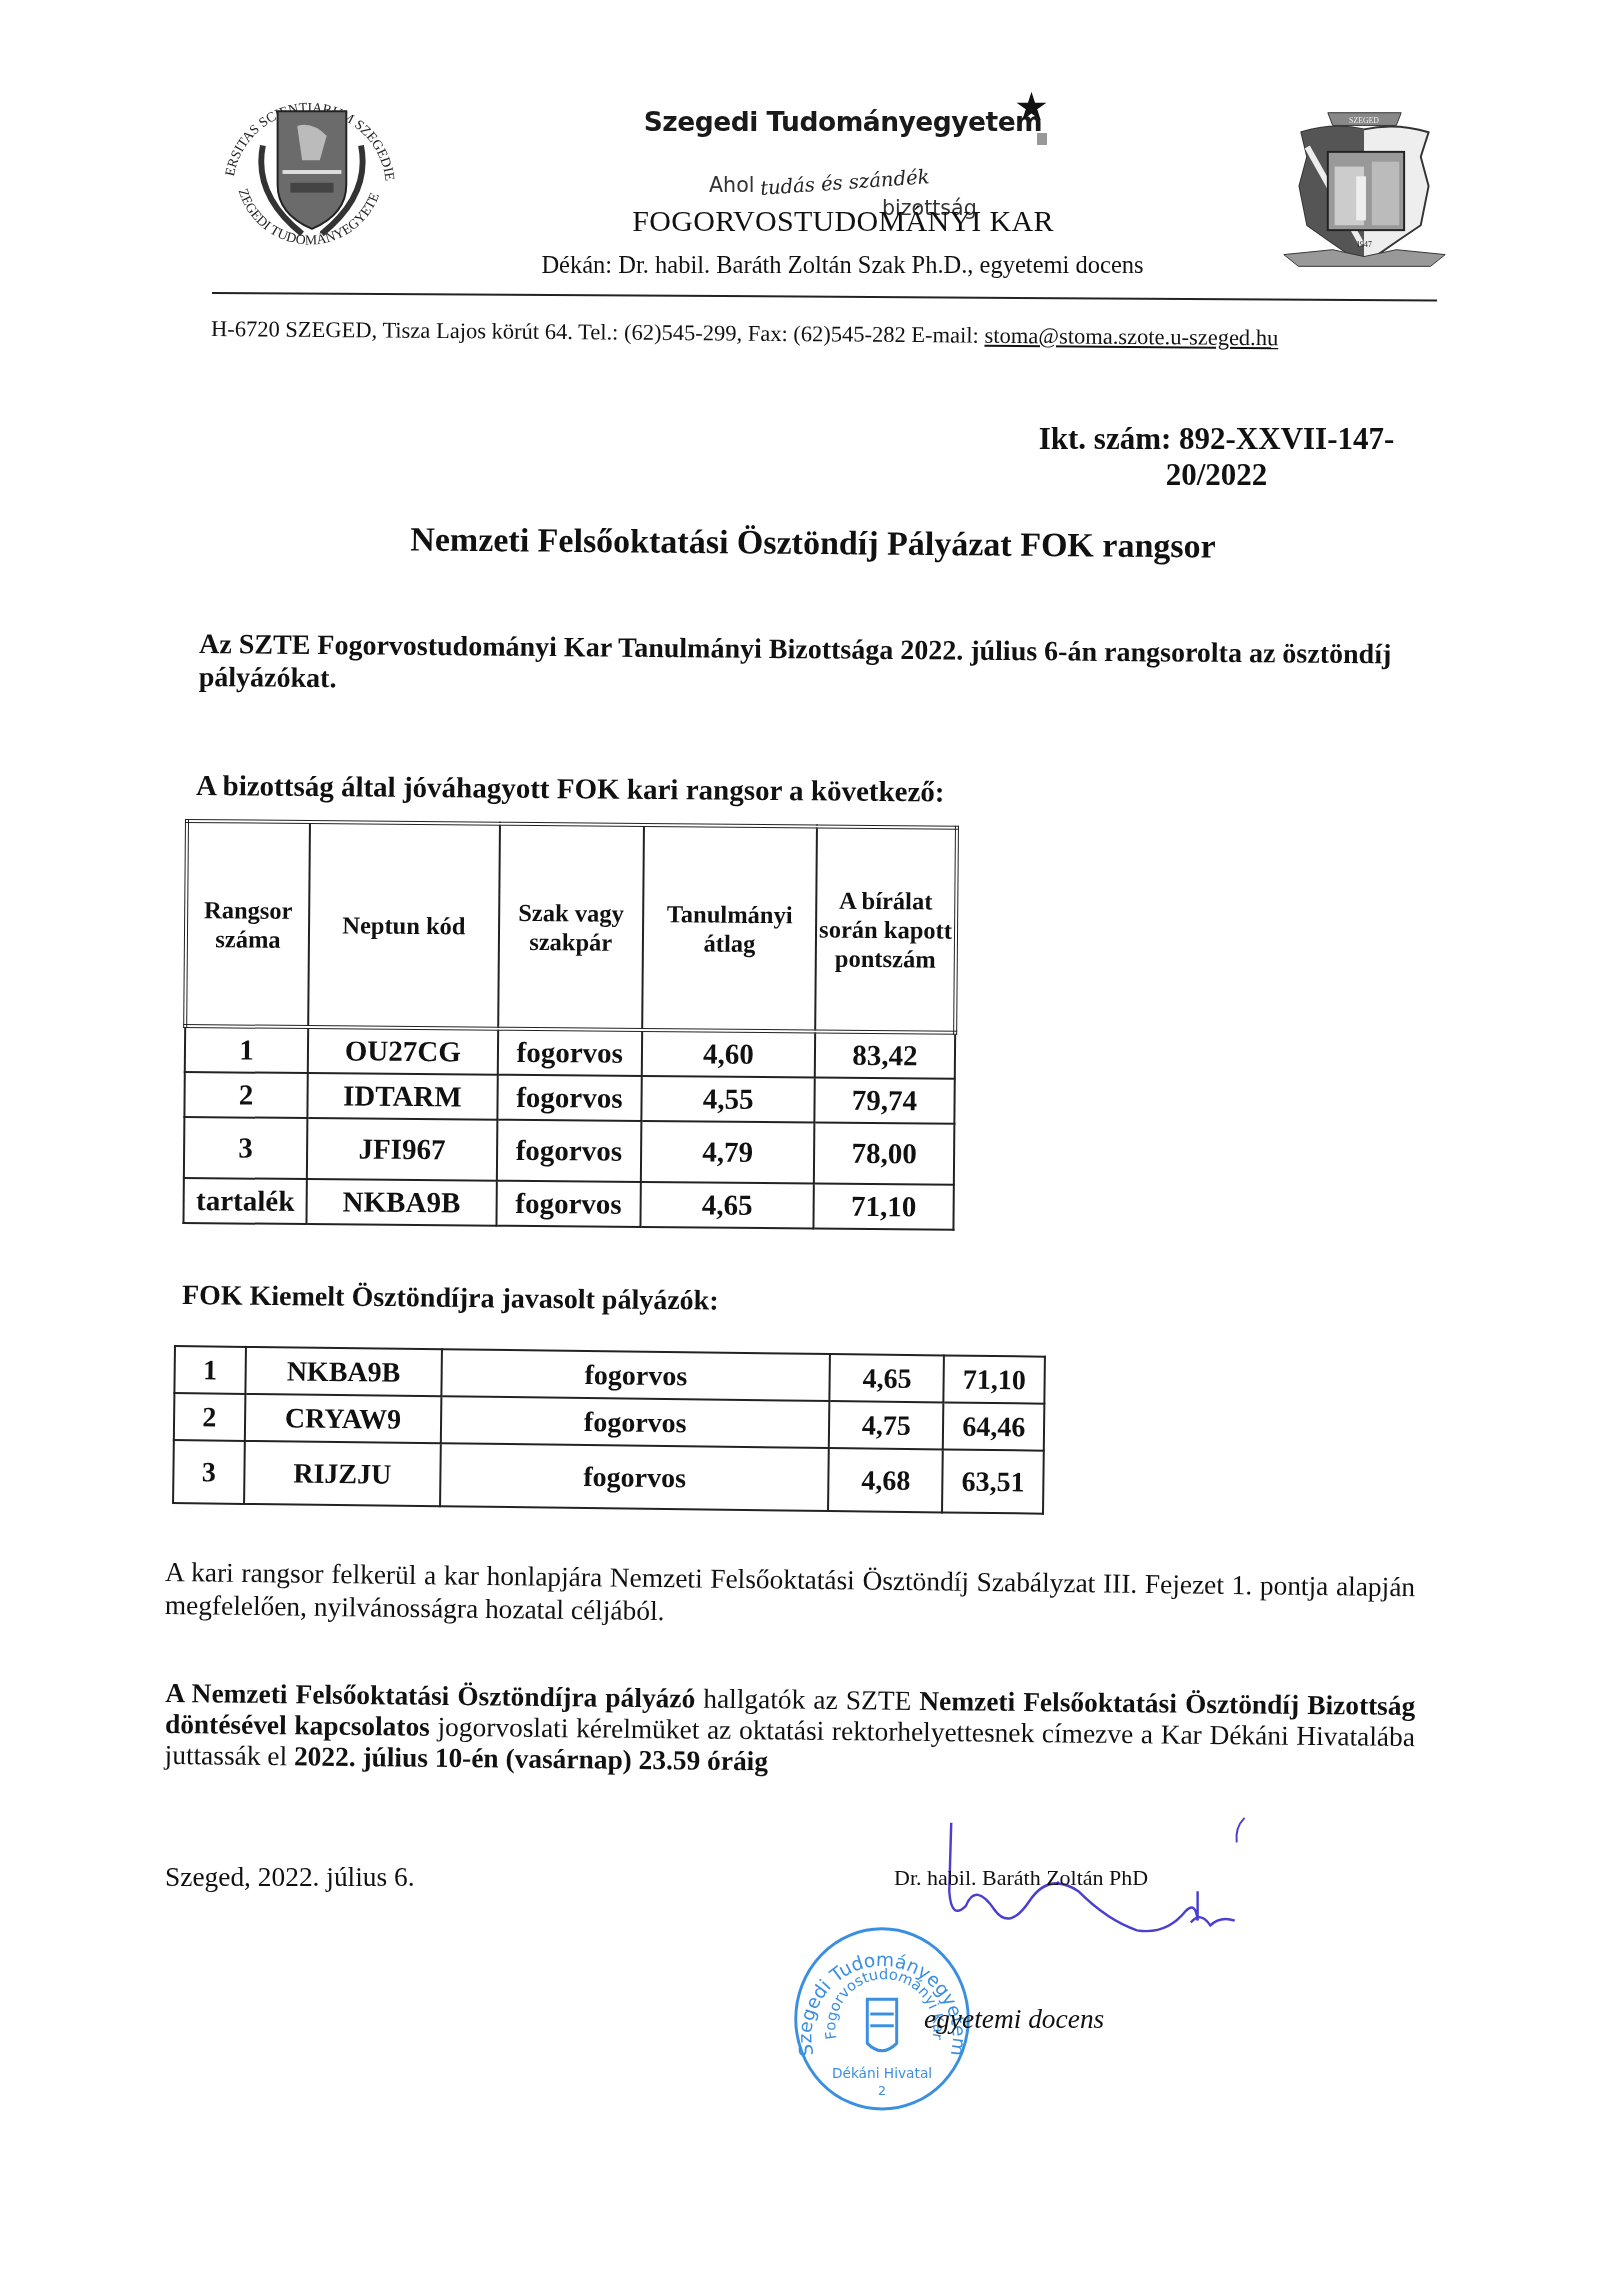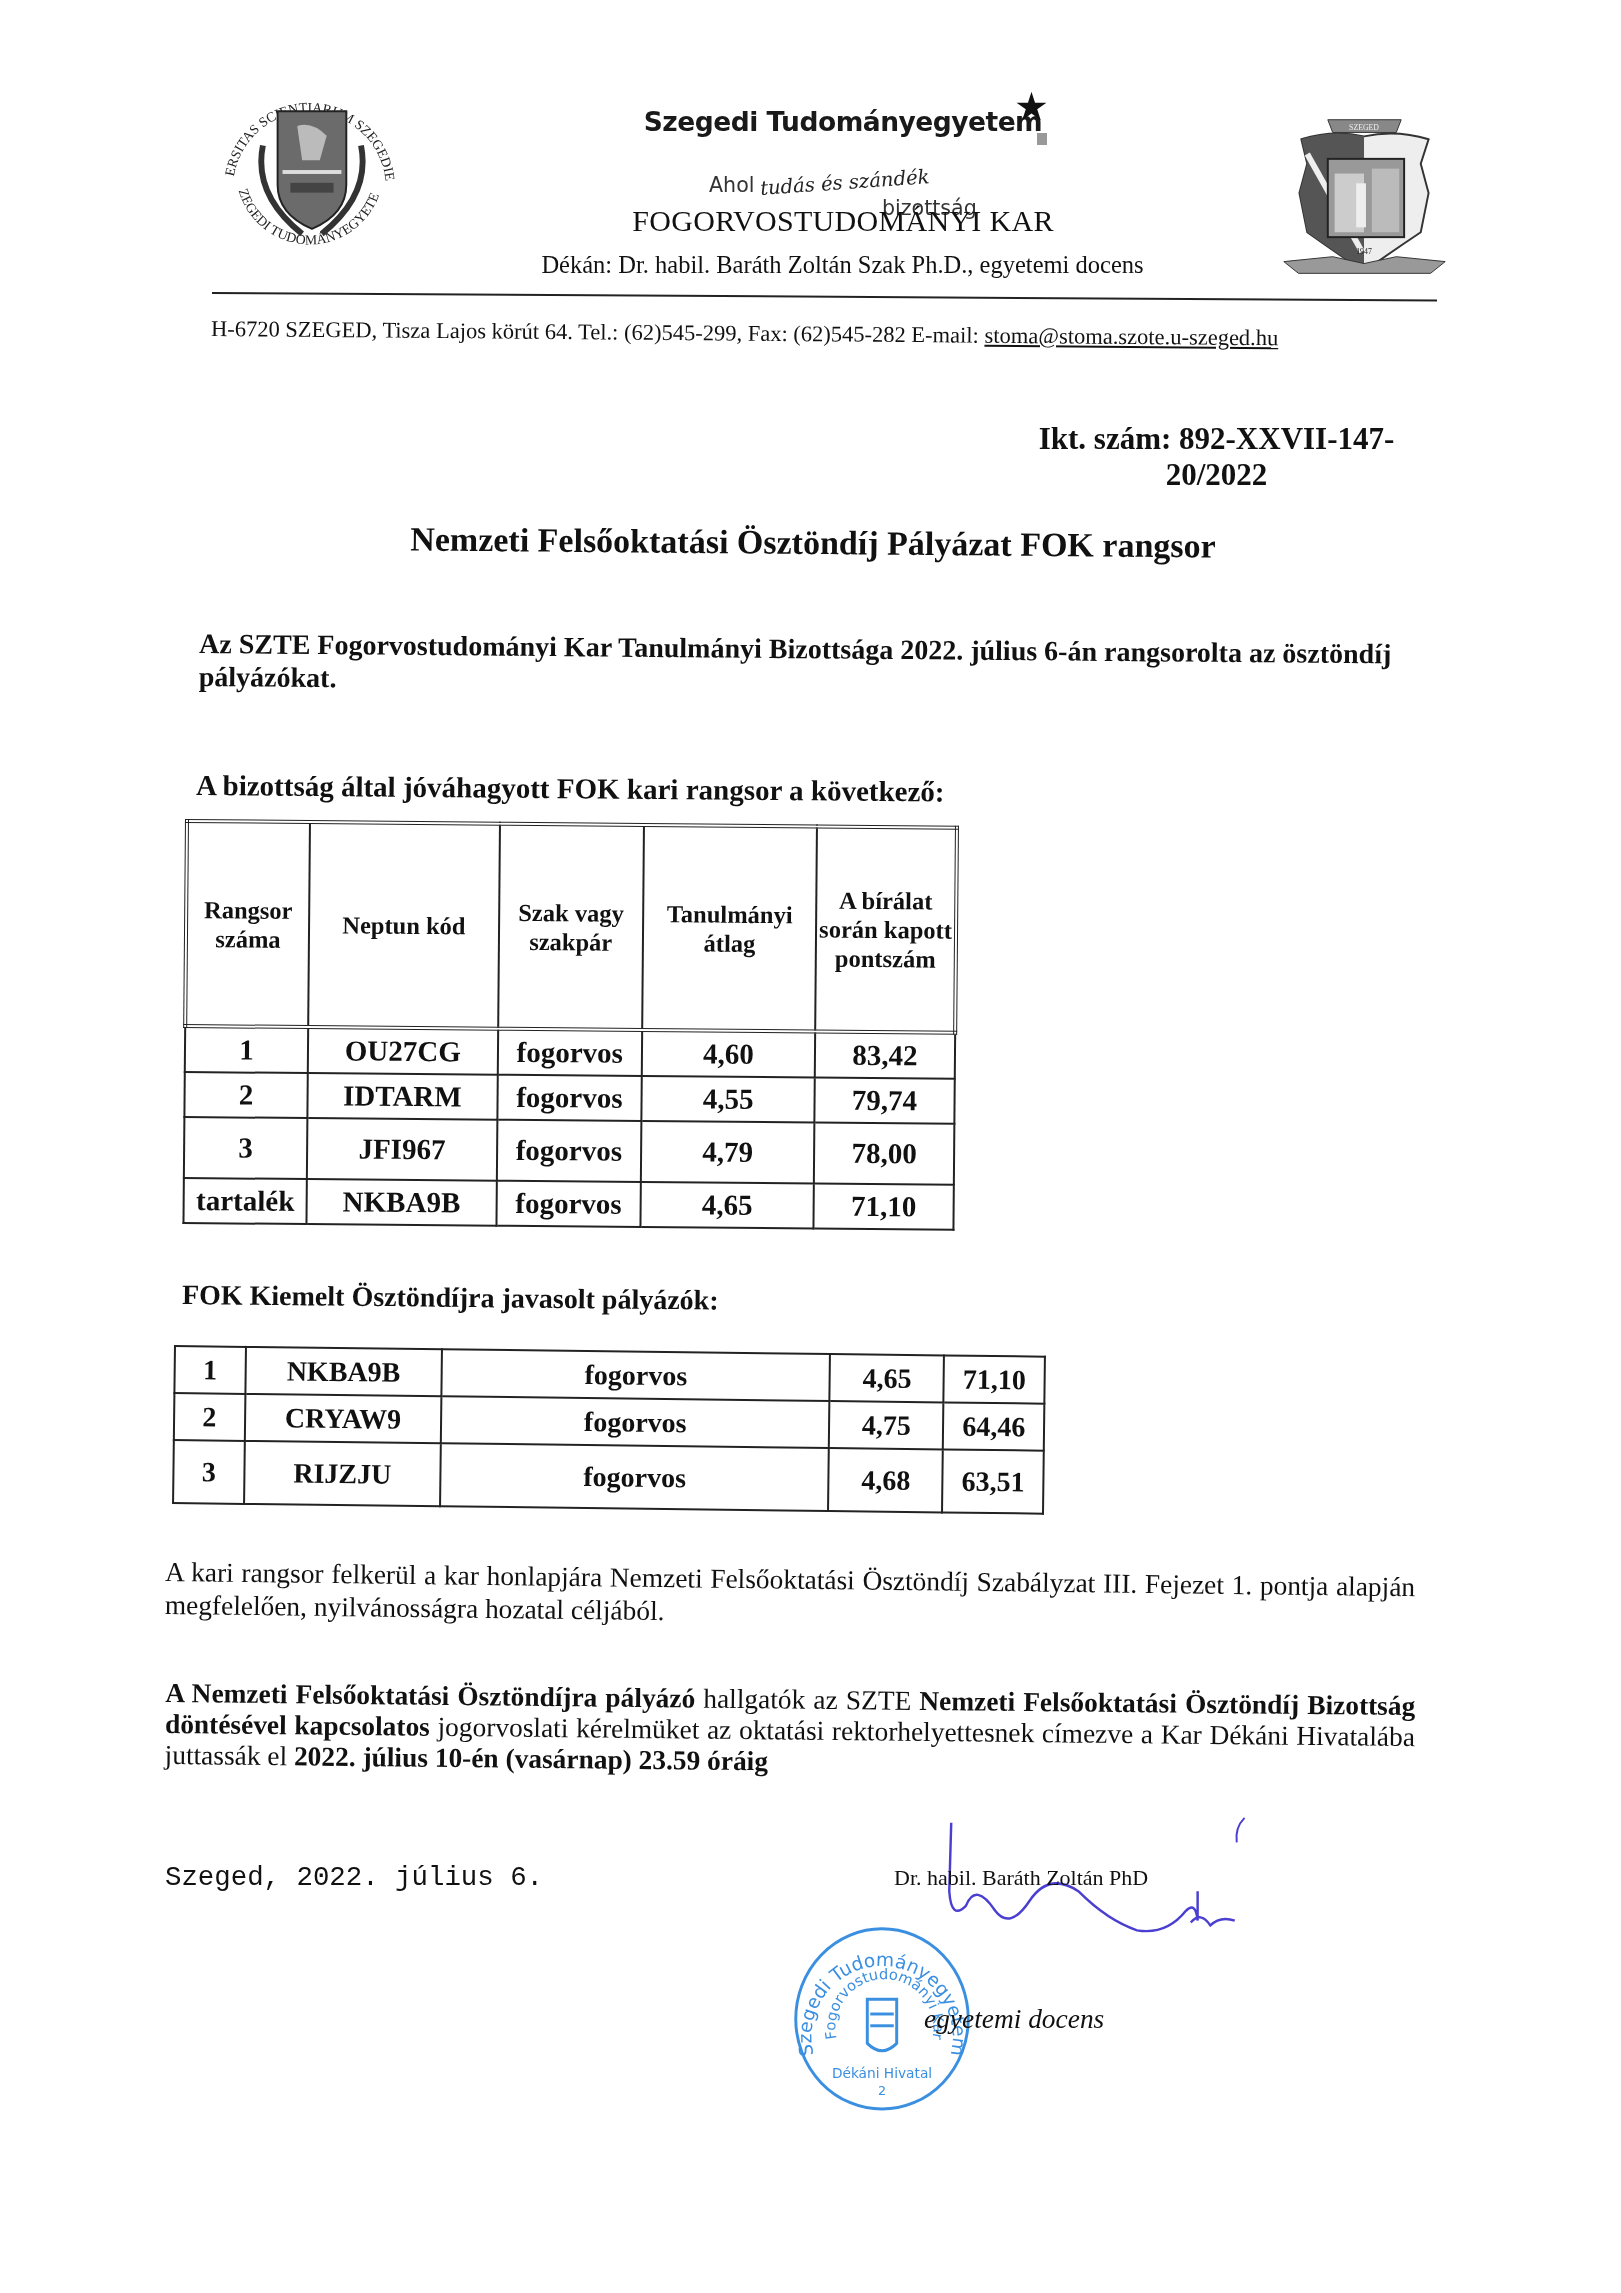--- a/index.html
+++ b/index.html
@@ -1,21 +1,21 @@
 <!DOCTYPE html>
 <html><head>
 <meta charset="utf-8">
 <style>
   html, body { margin: 0; padding: 0; background: #ffffff; }
   body { width: 1621px; height: 2294px; position: relative; overflow: hidden;
          font-family: "Liberation Serif", "DejaVu Serif", serif; color: #111; }
   .abs { position: absolute; }
   
   .logo-left { left: 204px; top: 67px; width: 211px; height: 211px; }
-  .logo-right { left: 1274px; top: 105px; width: 181px; height: 186px; }
+  .logo-right { left: 1274px; top: 98px; width: 181px; height: 186px; }
   .brand { left: 588px; top: 106px; width: 510px; text-align: center; }
   .brand-name { font-family: "DejaVu Sans", sans-serif; font-weight: bold; font-size: 26.5px; letter-spacing: -0.5px; color: #1a1a1a; }
   .brand-star { position: absolute; right: 49px; top: -21.6px; font-size: 39px; color: #111; }
   .brand-square { position: absolute; right: 51px; top: 27.4px; width: 9.8px; height: 11.8px; background: #999; }
   .tagline { position: relative; height: 49px; font-family: "DejaVu Sans", sans-serif; font-size: 20.6px; color: #333; margin-top: 32px; }
   .tagline .ahol { position: absolute; left: 121px; top: 3.9px; }
   .tagline .hand { position: absolute; left: 172px; top: 2px; font-family: "DejaVu Serif", serif; font-style: italic; font-size: 19.6px; color: #222; transform: rotate(-4deg); }
   .tagline .talal { position: absolute; left: 294px; top: 27.4px; }
   .faculty { left: 549px; top: 204px; width: 588px; text-align: center; font-size: 30px; letter-spacing: 0.3px; }
   .dean { left: 470px; top: 251px; width: 745px; text-align: center; font-size: 24.5px; }
@@ -42,21 +42,21 @@
   
   .t2 { left: 174px; top: 1345px; width: 872px; transform: rotate(0.7deg); transform-origin: left top; }
   .t2 table { width: 872px; }
   .t2 td { border: 2px solid #222; font-weight: bold; font-size: 28px; text-align: center; height: 43px; }
   .t2 tr:nth-child(3) td { height: 59px; }
   .t2 .d1 { width: 69px; } .t2 .d2 { width: 196px; } .t2 .d3 { width: 397px; } .t2 .d4 { width: 113px; } .t2 .d5 { width: 98px; }
 
   .p3 { left: 165px; top: 1556px; width: 1250px; font-size: 27.4px; line-height: 33px; text-align: justify; transform: rotate(0.7deg); transform-origin: left; }
   .p4 { left: 165px; top: 1678px; width: 1250px; font-size: 27.4px; line-height: 31px; text-align: justify; transform: rotate(0.6deg); transform-origin: left; }
   .p4 b { font-weight: bold; }
-  .place { left: 165px; top: 1862px; font-size: 27.4px; font-family: Liberation Mono, monospace; }
+  .place { left: 165px; top: 1862px; font-size: 27.4px; }
   .sign-name { left: 894px; top: 1865px; font-size: 22px; font-family: Liberation Serif, serif; }
   .sign-title { left: 924px; top: 2004px; font-size: 27.4px; font-style: italic; }
   .stamp { left: 784px; top: 1916px; width: 196px; height: 196px; }
   .signature { left: 941px; top: 1813px; width: 392px; height: 176px; }
 </style>
 </head>
 <body>
 
 <div class="abs logo-left">
   <svg width="211" height="211" viewBox="0 0 215 215">

